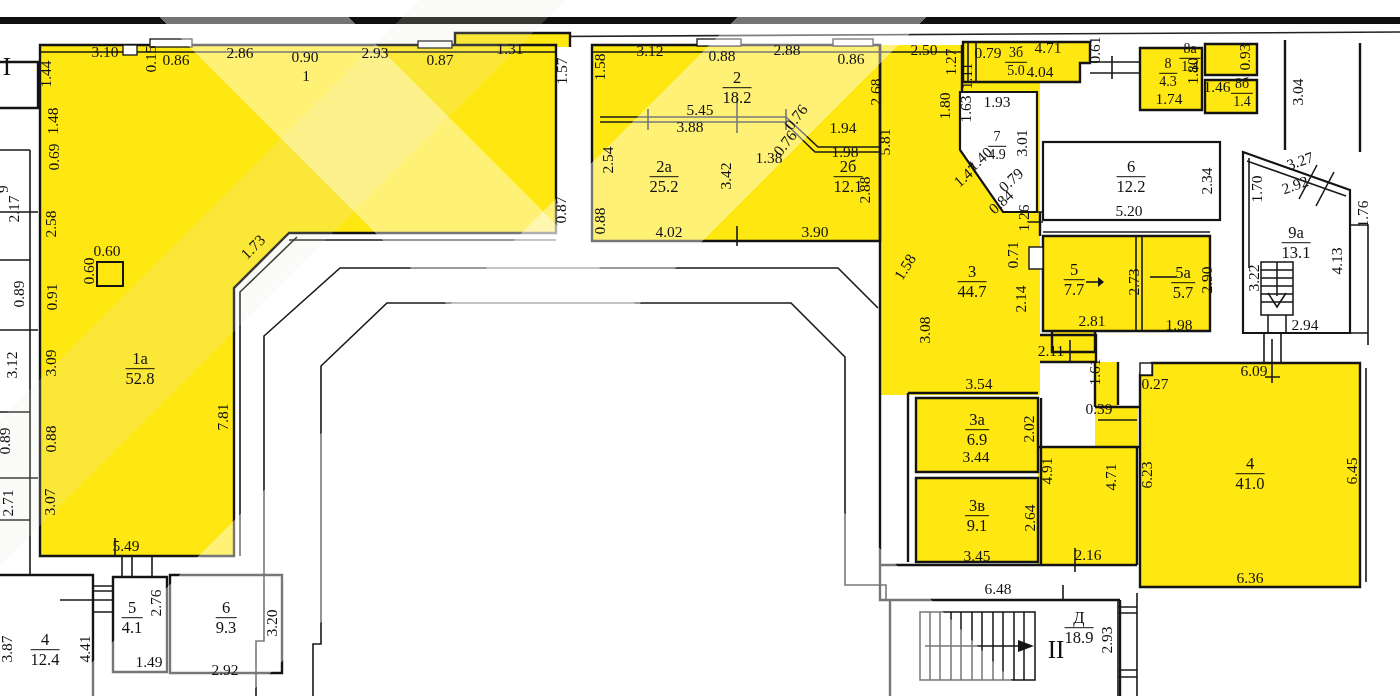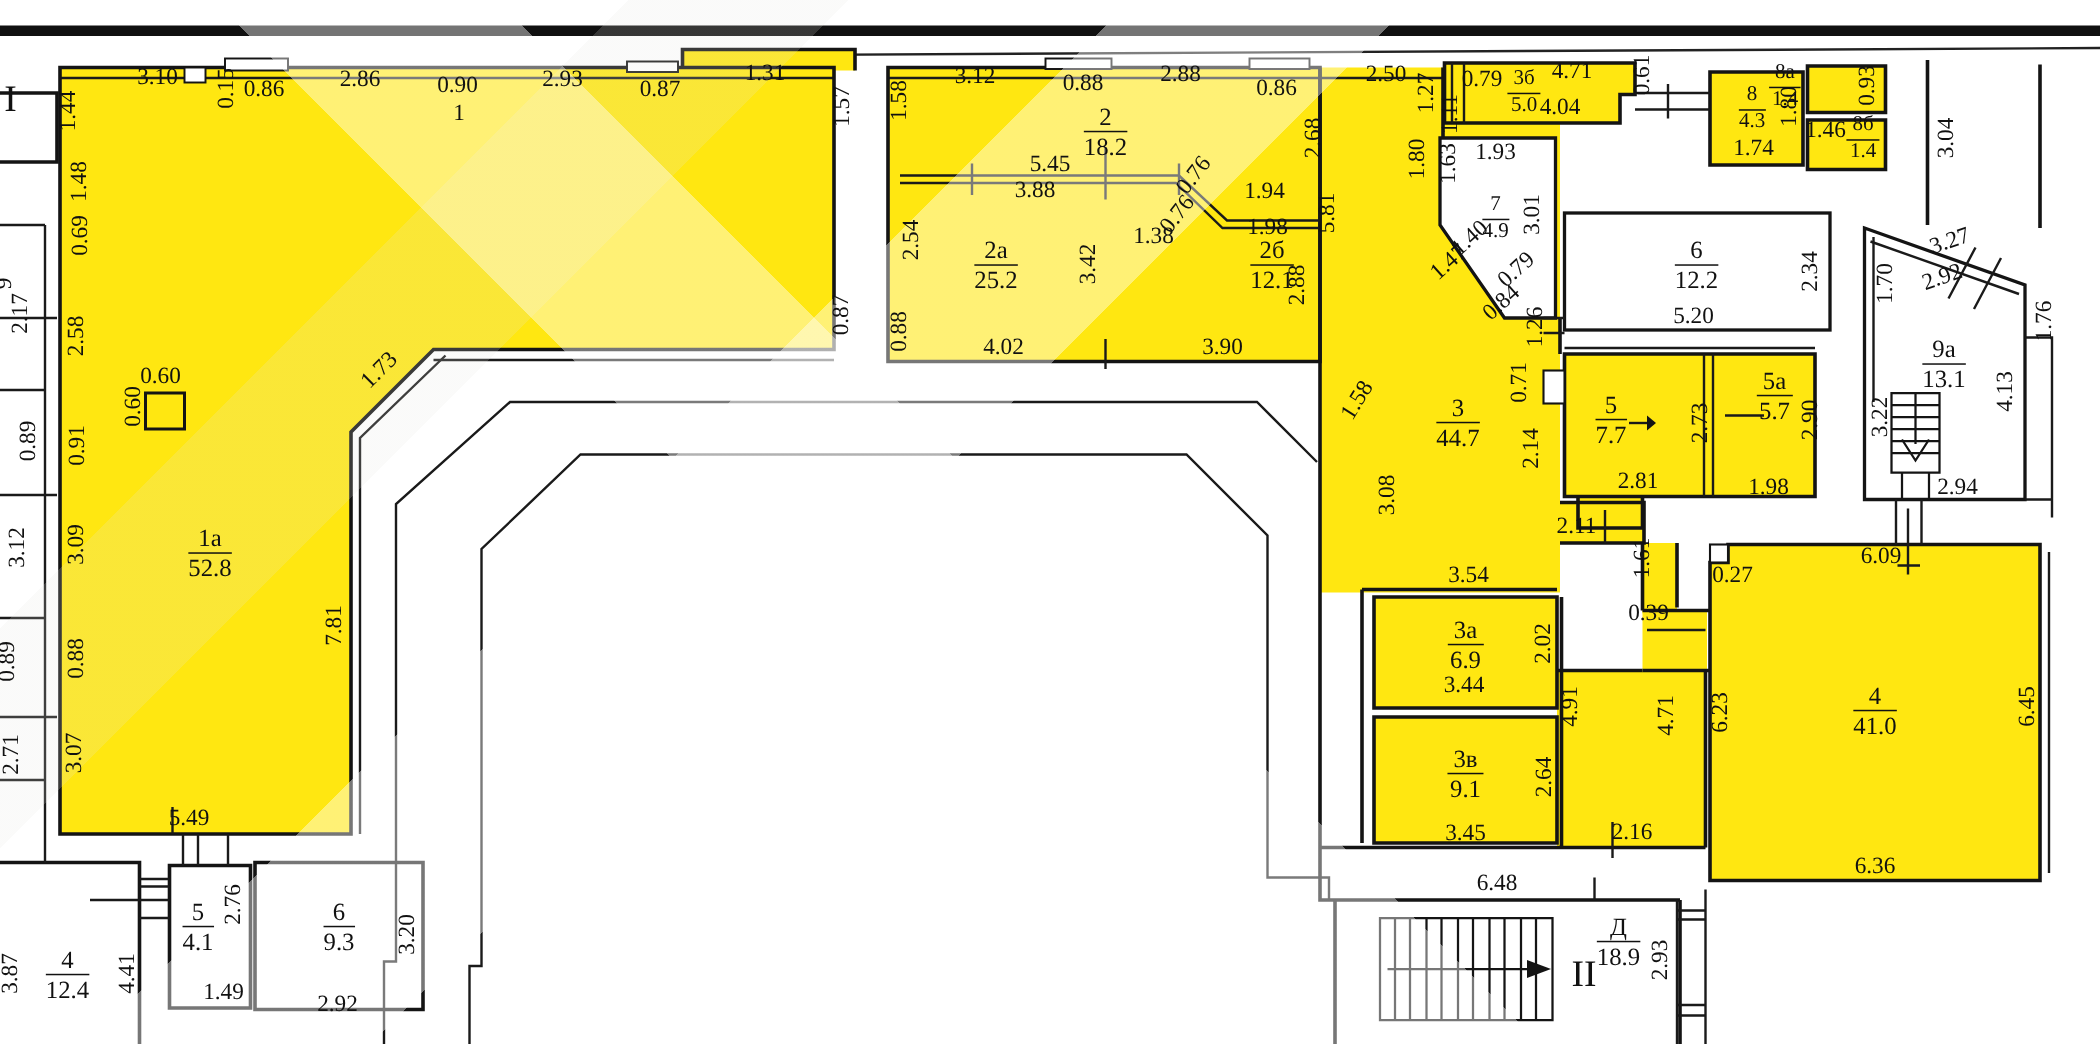--- a/index.html
+++ b/index.html
@@ -304,21 +304,21 @@
         <span class="den">12.4</span>
       </div>
       <div class="room-label" style="left: 132px; top: 618px; transform: translate(-50%, -50%);">
         <span class="num">5</span>
         <span class="den">4.1</span>
       </div>
       <div class="room-label" style="left: 1074px; top: 280px; transform: translate(-50%, -50%);">
         <span class="num">5</span>
         <span class="den">7.7</span>
       </div>
-      <div class="room-label" style="left: 1183px; top: 264px; transform: translate(-50%, -50%);">
+      <div class="room-label" style="left: 1183px; top: 283px; transform: translate(-50%, -50%);">
         <span class="num">5а</span>
         <span class="den">5.7</span>
       </div>
       <div class="room-label" style="left: 226px; top: 618px; transform: translate(-50%, -50%);">
         <span class="num">6</span>
         <span class="den">9.3</span>
       </div>
       <div class="room-label" style="left: 1131px; top: 177px; transform: translate(-50%, -50%);">
         <span class="num">6</span>
         <span class="den">12.2</span>

